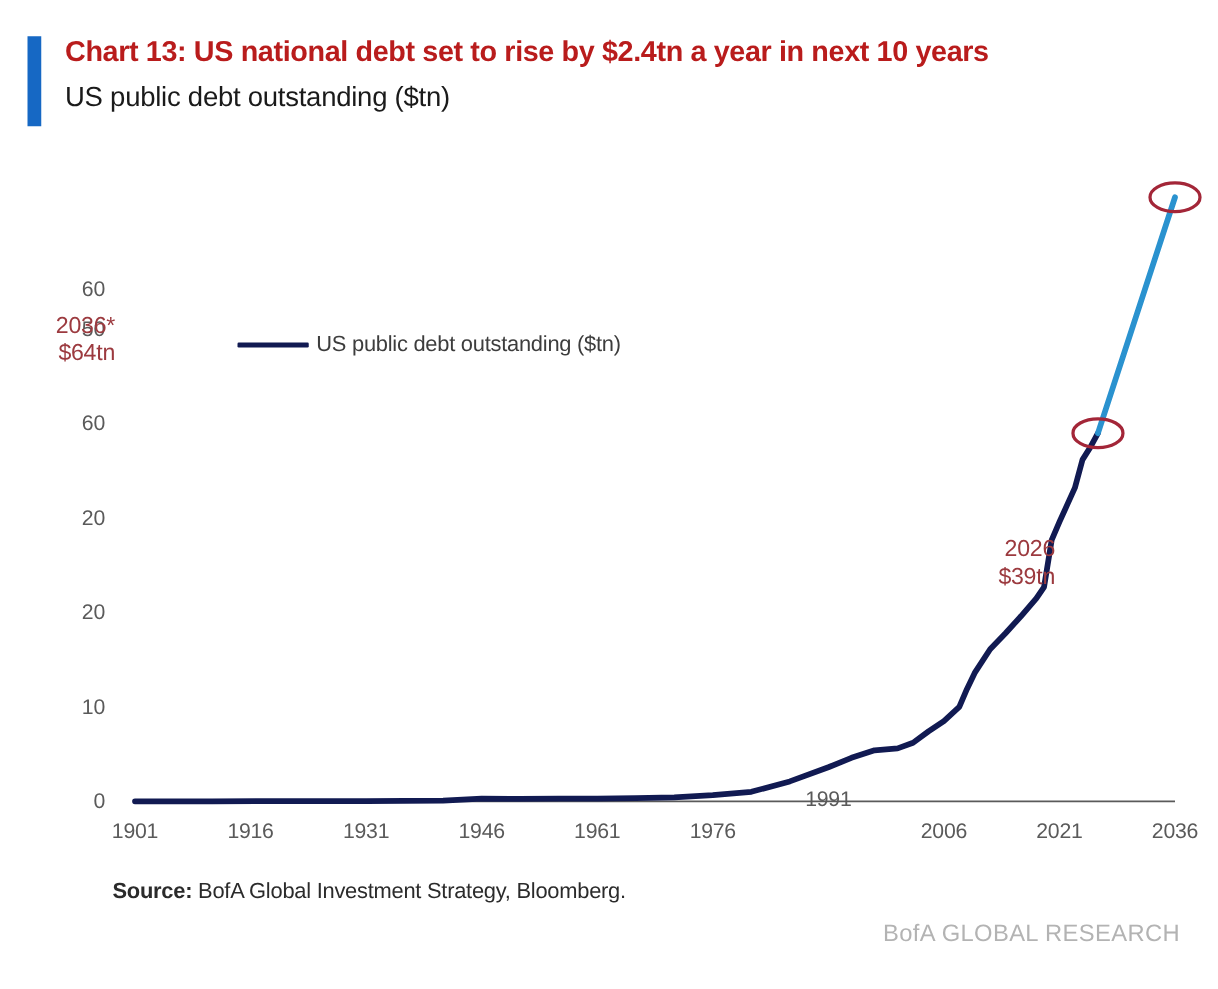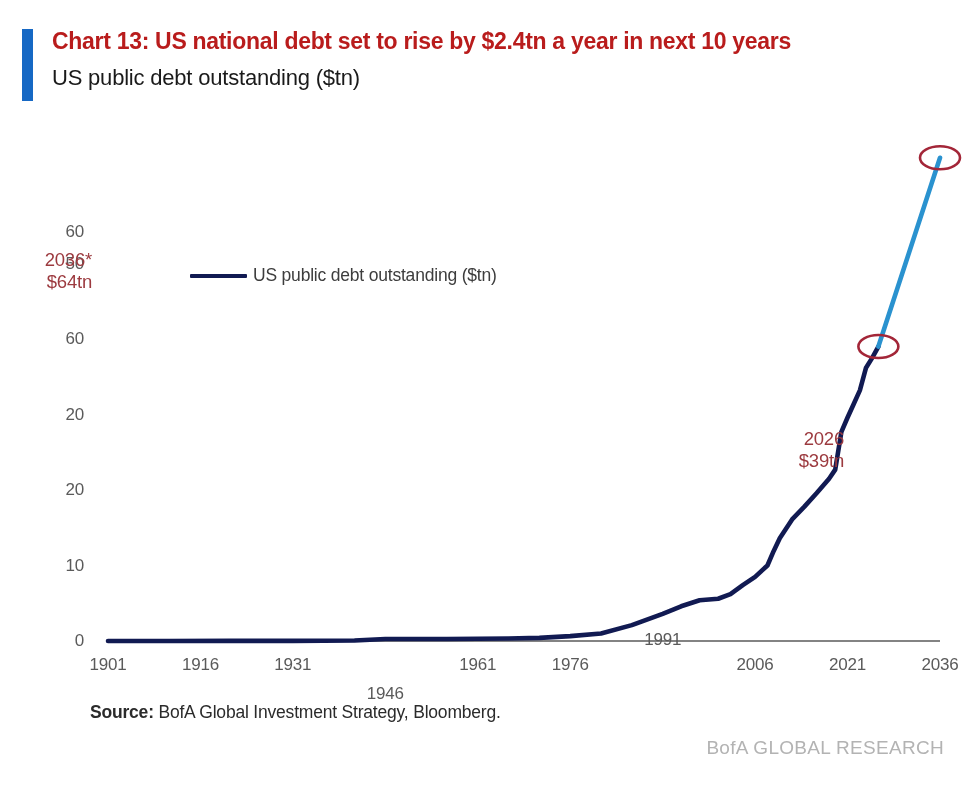--- a/index.html
+++ b/index.html
@@ -178,21 +178,21 @@
       <div class="ytick" style="left: 38px; top: 304.5px;">20</div>
       <div class="ytick" style="left: 38px; top: 229px;">60</div>
       <div class="ytick" style="left: 38px; top: 153.5px;">50</div>
       <div class="ytick" style="left: 38px; top: 78px; margin-top: 44px;">60</div>
     </div>
 
   <div id="xtick-host">
       <div class="xtick" style="left: 108px; top: 545px;">1901</div>
       <div class="xtick" style="left: 200.444px; top: 545px;">1916</div>
       <div class="xtick" style="left: 292.889px; top: 545px;">1931</div>
-      <div class="xtick" style="left: 385.333px; top: 545px; margin-top: 29px;">1946</div>
+      <div class="xtick" style="left: 385.333px; top: 545px;">1946</div>
       <div class="xtick" style="left: 477.778px; top: 545px;">1961</div>
       <div class="xtick" style="left: 570.222px; top: 545px;">1976</div>
       <div class="xtick" style="left: 662.667px; top: 520px;">1991</div>
       <div class="xtick" style="left: 755.111px; top: 545px;">2006</div>
       <div class="xtick" style="left: 847.556px; top: 545px;">2021</div>
       <div class="xtick" style="left: 940px; top: 545px;">2036</div>
     </div>
 
   <div class="annotation" id="annotation-2036">
     <div>2036*</div>

